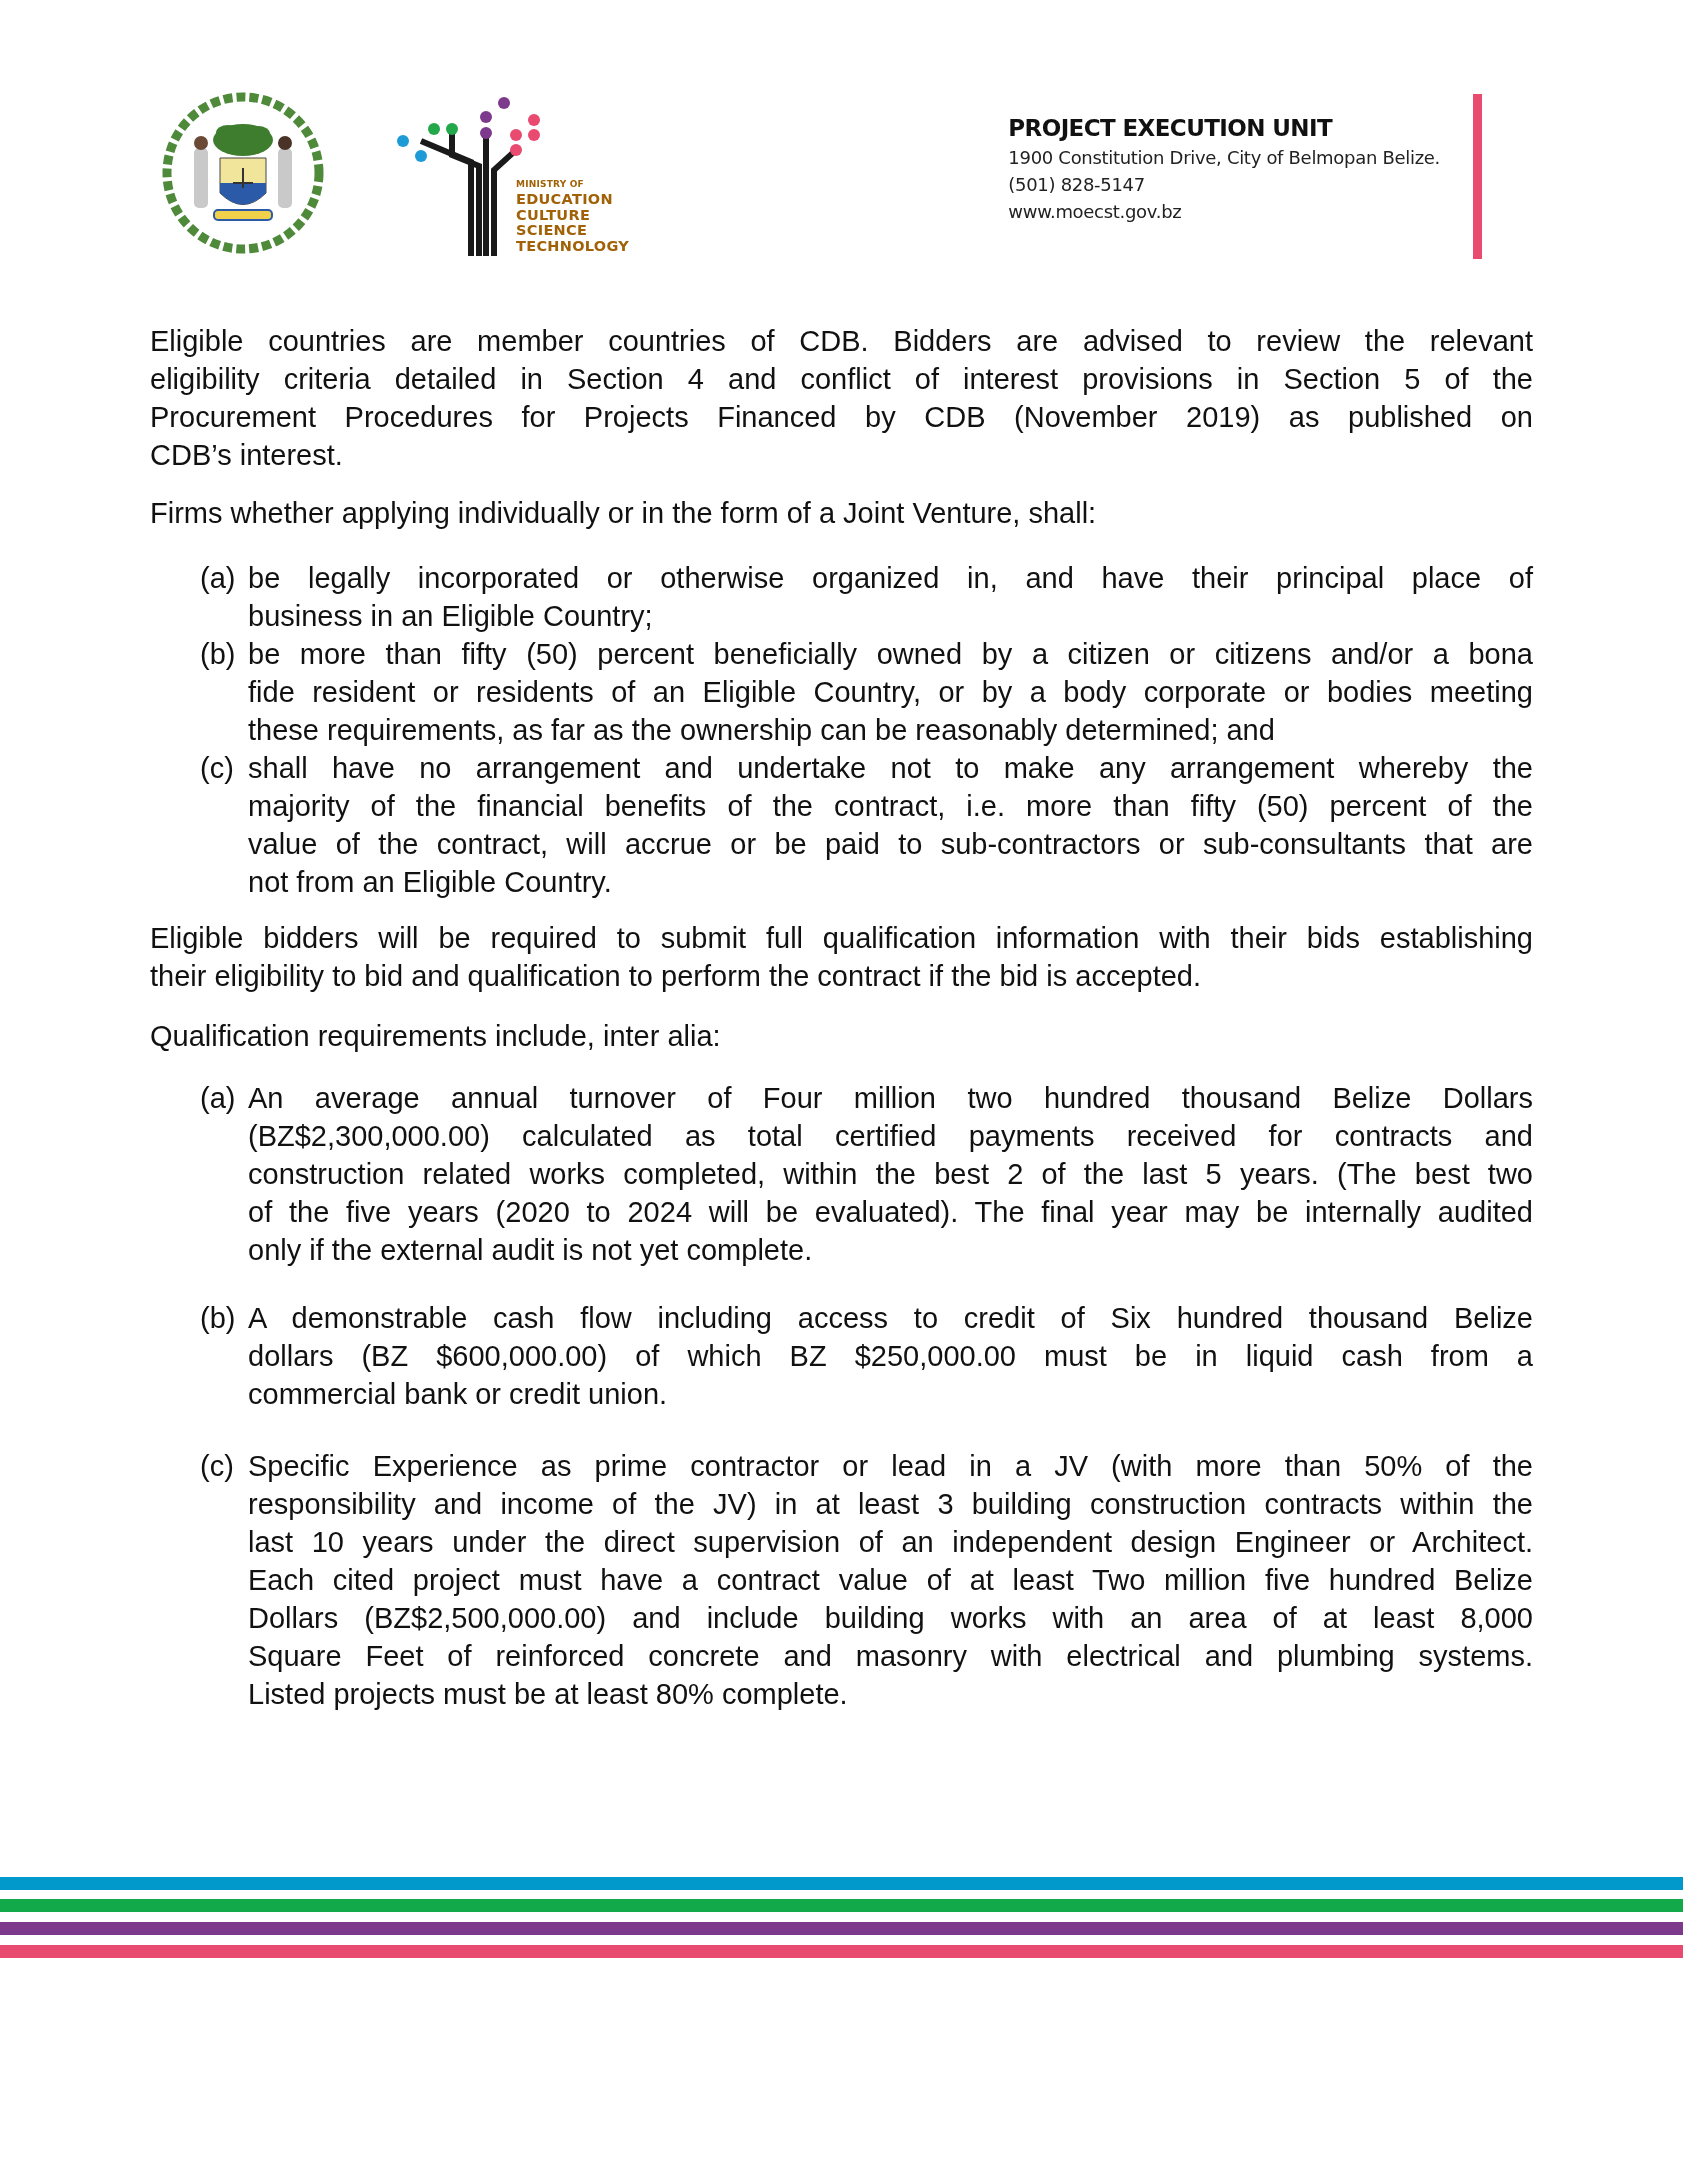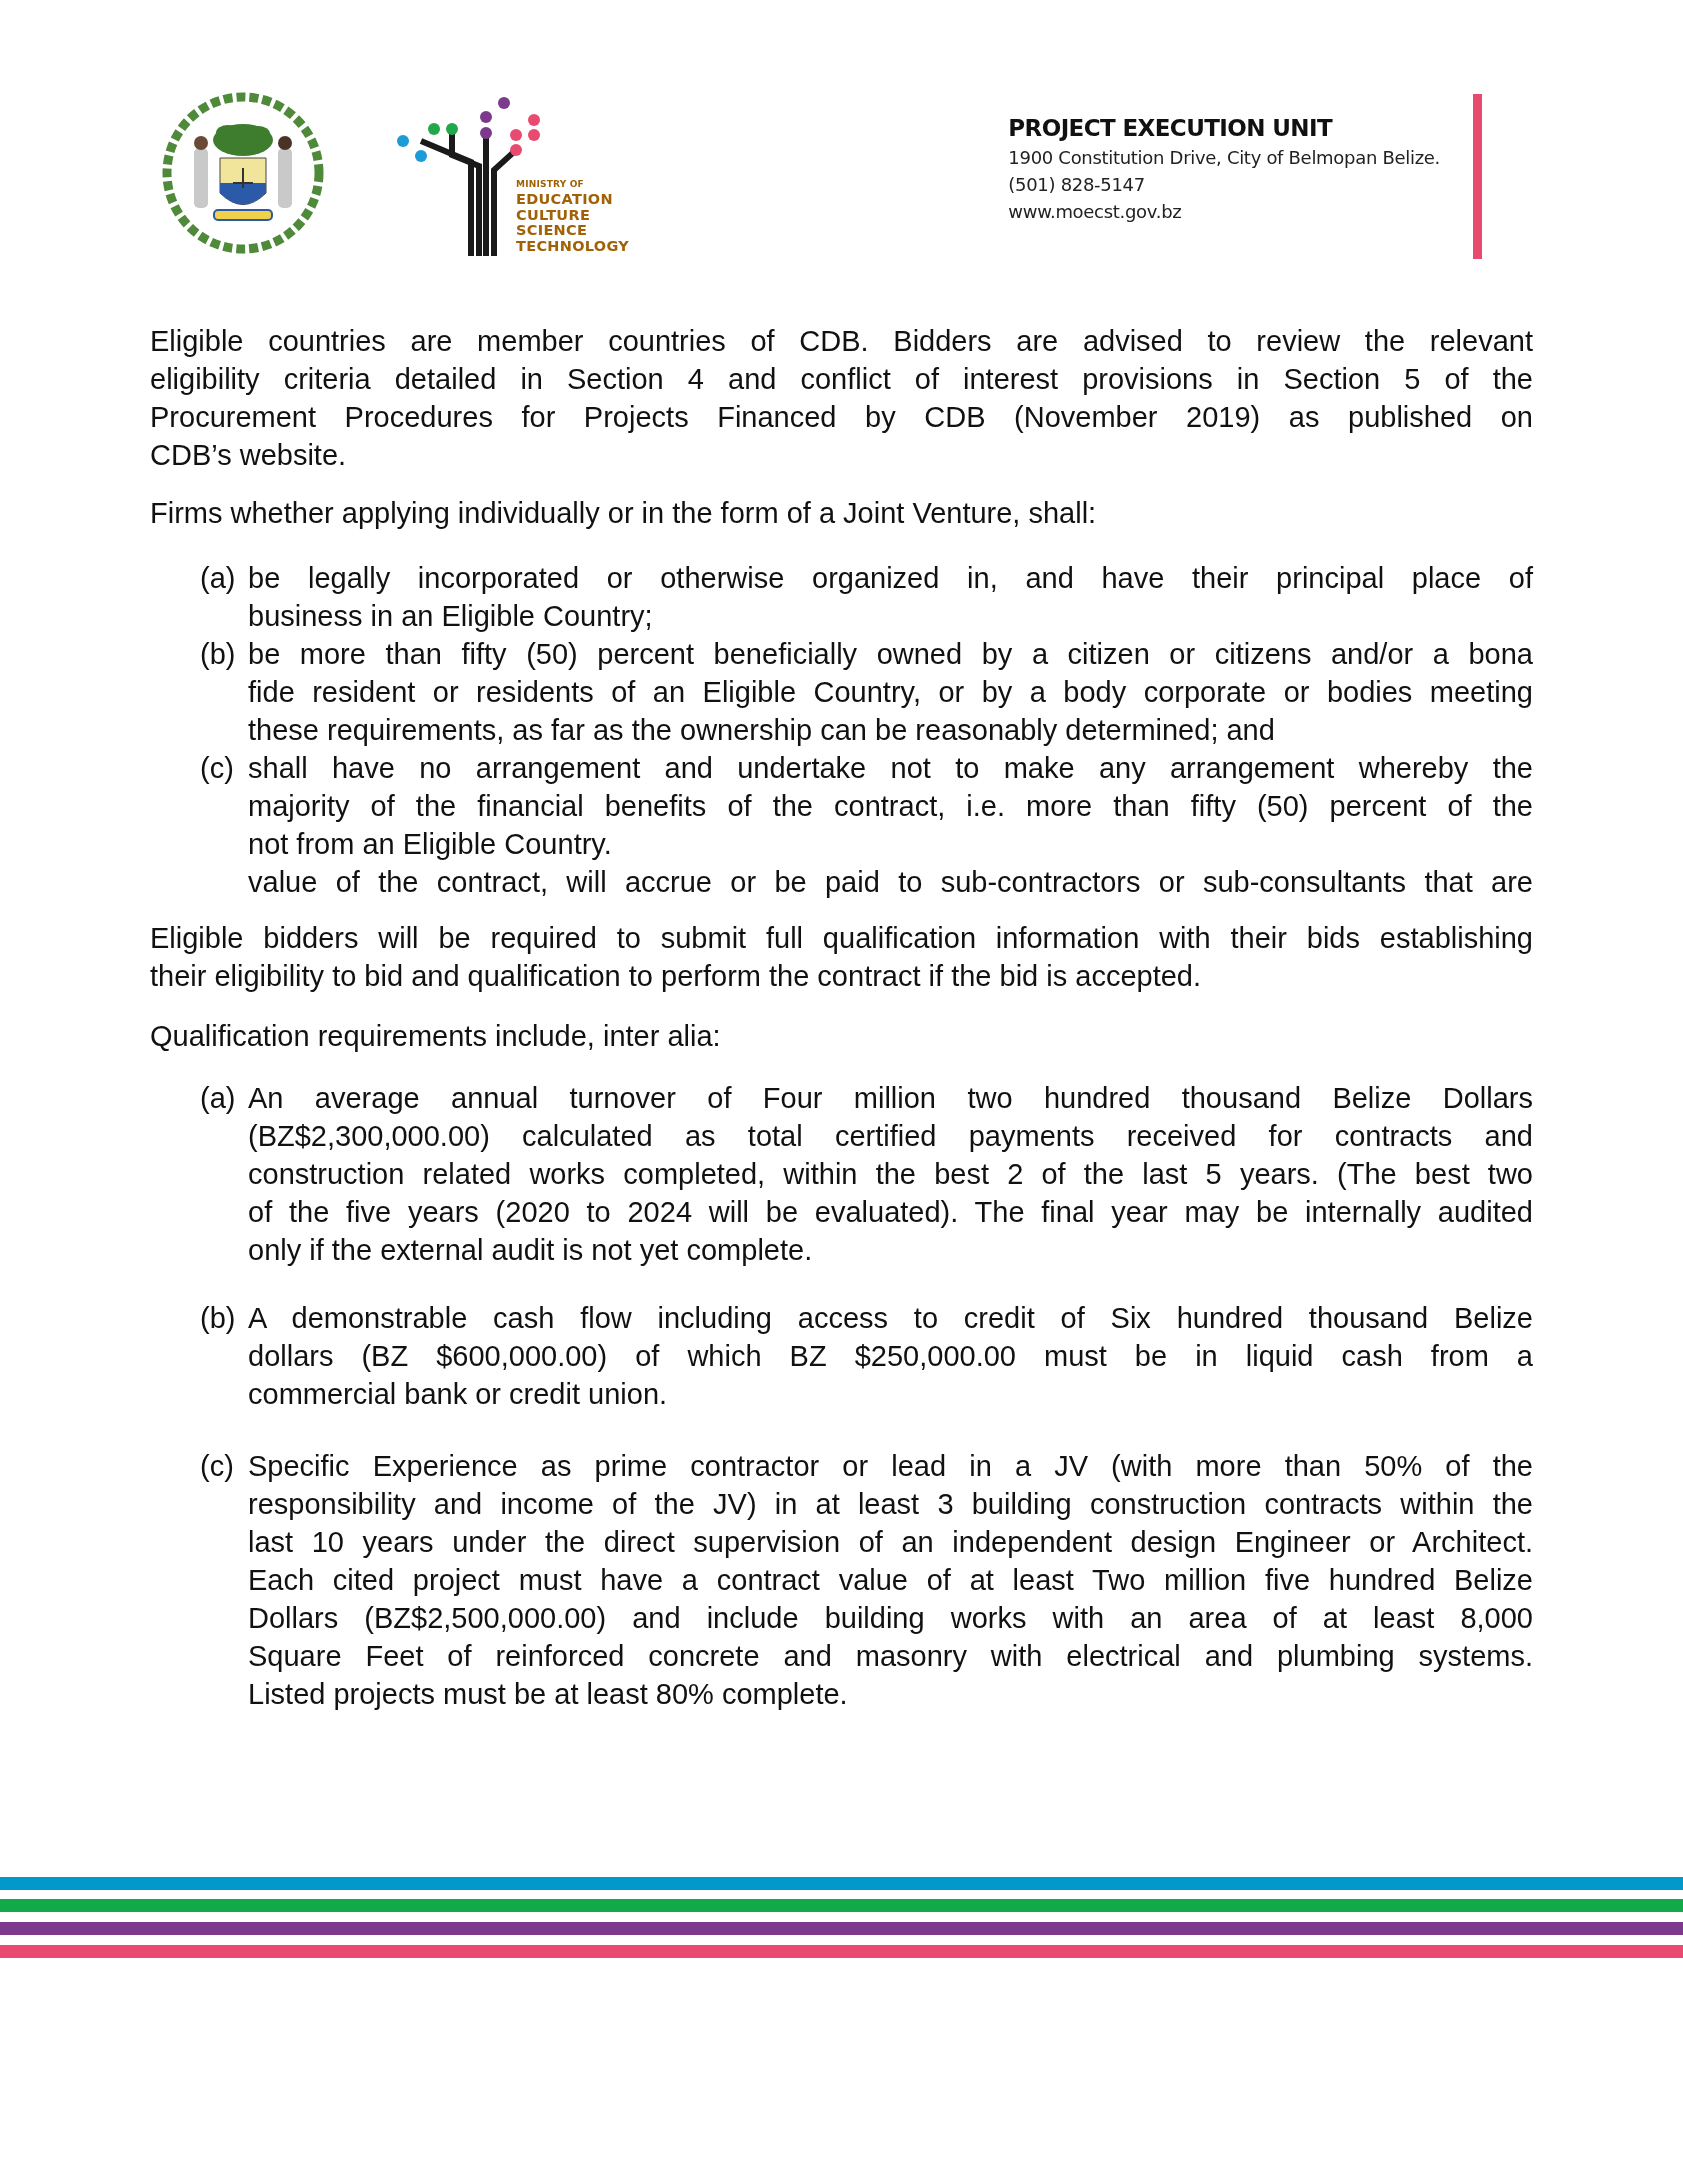--- a/index.html
+++ b/index.html
@@ -95,21 +95,21 @@
   <div class="line">(501) 828-5147</div>
   <div class="line">www.moecst.gov.bz</div>
 </div>
 <div class="peu-bar"></div>
 
 <div class="content">
   <div class="para p1">
     <div class="ln"><span class="t" style="word-spacing: 16.6154px;">Eligible countries are member countries of CDB. Bidders are advised to review the relevant</span></div>
     <div class="ln"><span class="t" style="word-spacing: 16.0063px;">eligibility criteria detailed in Section 4 and conflict of interest provisions in Section 5 of the</span></div>
     <div class="ln"><span class="t" style="word-spacing: 20.5142px;">Procurement Procedures for Projects Financed by CDB (November 2019) as published on</span></div>
-    <div class="ln last"><span class="t">CDB’s website.</span></div>
+    <div class="ln last"><span class="t">CDB’s interest.</span></div>
   </div>
 
   <div class="para p2">
     <div class="ln last"><span class="t">Firms whether applying individually or in the form of a Joint Venture, shall:</span></div>
   </div>
 
   <div class="list1">
     <div class="item">
       <span class="lbl">(a)</span>
       <div class="ln"><span class="t" style="word-spacing: 19.6276px;">be legally incorporated or otherwise organized in, and have their principal place of</span></div>
@@ -118,22 +118,22 @@
     <div class="item">
       <span class="lbl">(b)</span>
       <div class="ln"><span class="t" style="word-spacing: 11.5146px;">be more than fifty (50) percent beneficially owned by a citizen or citizens and/or a bona</span></div>
       <div class="ln"><span class="t" style="word-spacing: 9.4px;">fide resident or residents of an Eligible Country, or by a body corporate or bodies meeting</span></div>
       <div class="ln last"><span class="t">these requirements, as far as the ownership can be reasonably determined; and</span></div>
     </div>
     <div class="item">
       <span class="lbl">(c)</span>
       <div class="ln"><span class="t" style="word-spacing: 16.2669px;">shall have no arrangement and undertake not to make any arrangement whereby the</span></div>
       <div class="ln"><span class="t" style="word-spacing: 13.0219px;">majority of the financial benefits of the contract, i.e. more than fifty (50) percent of the</span></div>
+      <div class="ln"><span class="t" style="word-spacing: 10.2667px;">value of the contract, will accrue or be paid to sub-contractors or sub-consultants that are</span></div>
       <div class="ln last"><span class="t">not from an Eligible Country.</span></div>
-      <div class="ln"><span class="t" style="word-spacing: 10.2667px;">value of the contract, will accrue or be paid to sub-contractors or sub-consultants that are</span></div>
     </div>
   </div>
 
   <div class="para p3">
     <div class="ln"><span class="t" style="word-spacing: 11.7752px;">Eligible bidders will be required to submit full qualification information with their bids establishing</span></div>
     <div class="ln last"><span class="t">their eligibility to bid and qualification to perform the contract if the bid is accepted.</span></div>
   </div>
 
   <div class="para p4">
     <div class="ln last"><span class="t">Qualification requirements include, inter alia:</span></div>

